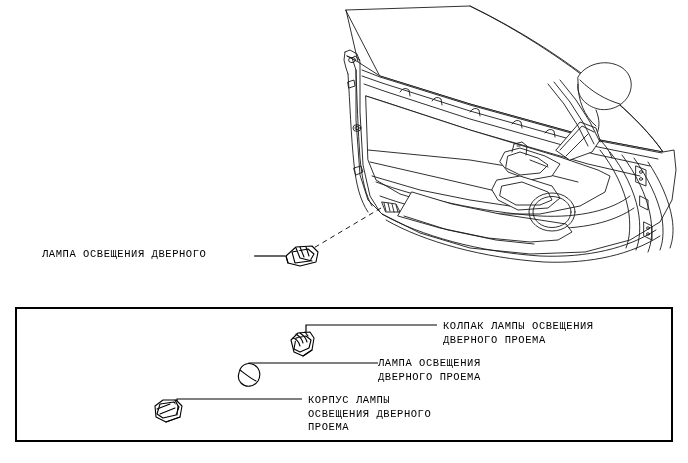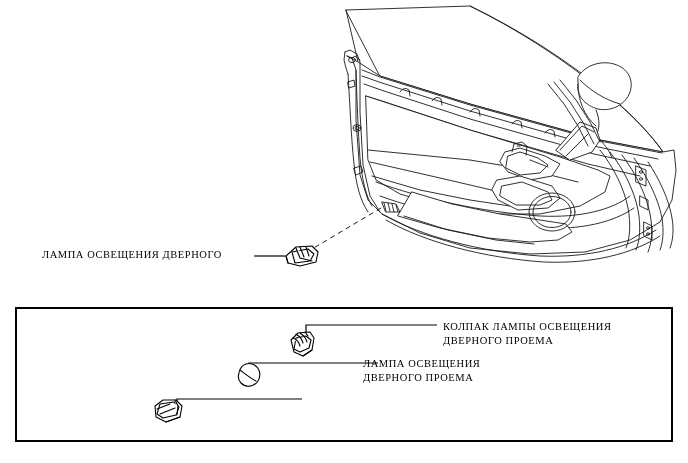--- a/index.html
+++ b/index.html
@@ -20,31 +20,31 @@
   }
   #canvas svg.layer {
     position: absolute;
     left: 0;
     top: 0;
     width: 688px;
     height: 463px;
   }
   .lbl {
     position: absolute;
-    font-family: Liberation Serif, serif;
+    font-family: Liberation Mono, monospace;
     font-size: 10.5px;
     letter-spacing: 0.55px;
     line-height: 13.5px;
     color: #000000;
     white-space: pre;
     text-transform: uppercase;
   }
   #label-assembly { left: 42px; top: 248px; }
   #label-cap      { left: 443px; top: 320px; }
-  #label-bulb     { left: 363px; top: 357px; }
+  #label-bulb     { left: 378px; top: 357px; }
   #label-housing  { left: 308px; top: 394px; }
 </style>
 </head>
 <body>
 
 <div id="canvas">
 
   <svg class="layer" viewBox="0 0 688 463">
     <g fill="none" stroke="#1a1a1a" stroke-width="0.9" stroke-linecap="round" stroke-linejoin="round">
 
@@ -230,14 +230,15 @@
     </g>
 
   </svg>
 
   <div class="lbl" id="label-assembly"><span>ЛАМПА ОСВЕЩЕНИЯ ДВЕРНОГО</span><br></div>
 
   <div class="lbl" id="label-cap"><span>КОЛПАК ЛАМПЫ ОСВЕЩЕНИЯ</span><br><span>ДВЕРНОГО ПРОЕМА</span></div>
 
   <div class="lbl" id="label-bulb"><span>ЛАМПА ОСВЕЩЕНИЯ</span><br><span>ДВЕРНОГО ПРОЕМА</span></div>
 
+  <div class="lbl" id="label-housing"><span>КОРПУС ЛАМПЫ</span><br><span>ОСВЕЩЕНИЯ ДВЕРНОГО</span><br><span>ПРОЕМА</span></div>
 
 </div>
 
 </body></html>

